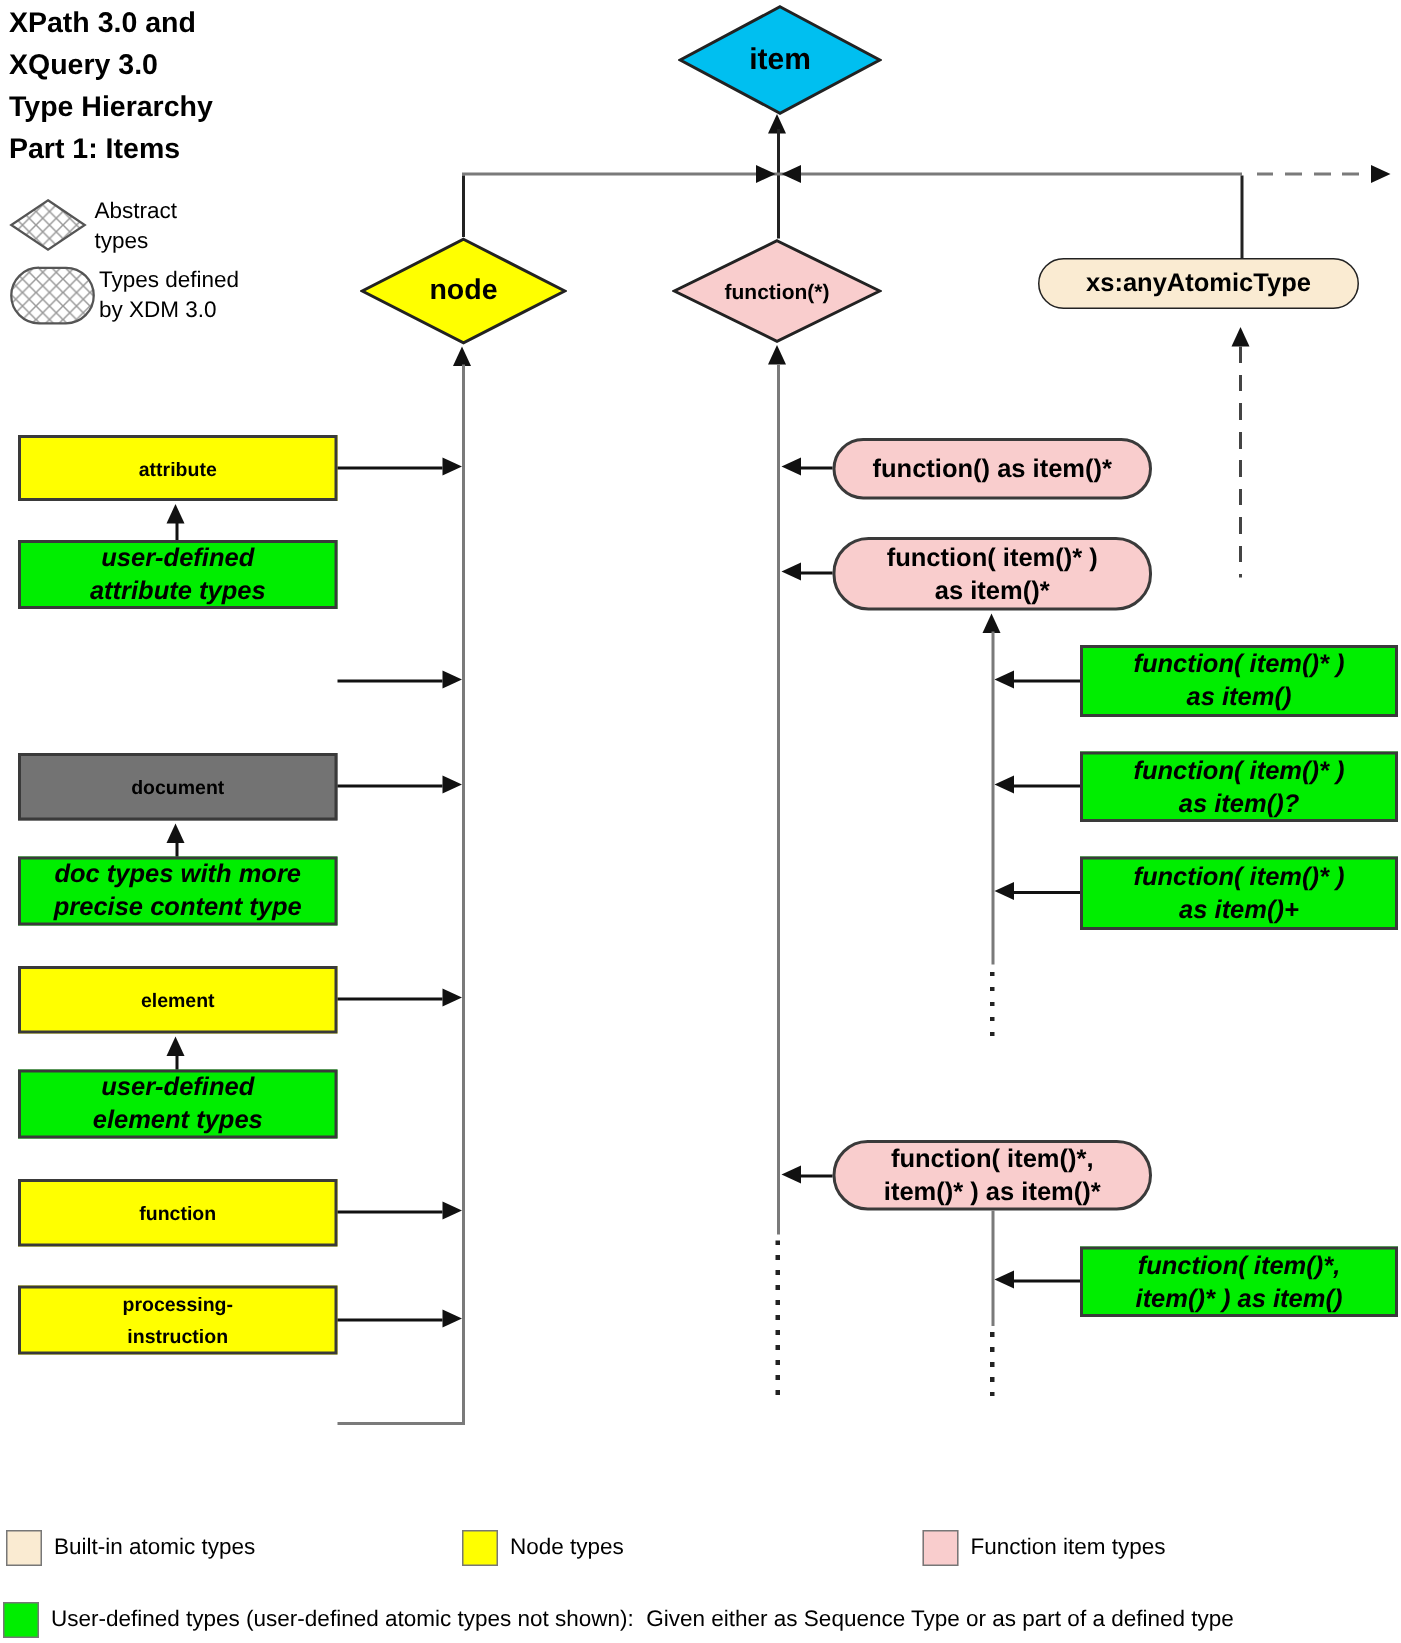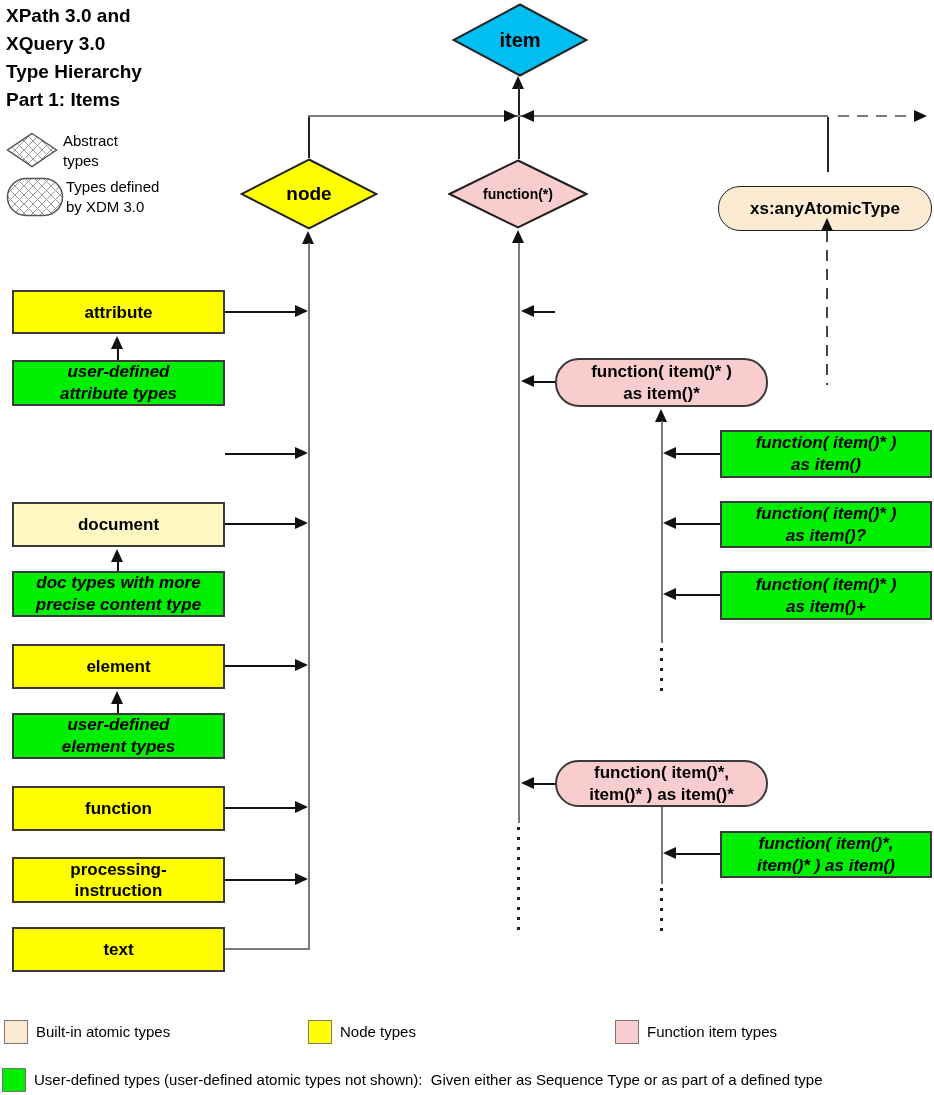--- a/index.html
+++ b/index.html
@@ -1,20 +1,20 @@
 <!DOCTYPE html>
 <html><head>
 <meta charset="utf-8">
 <style>
   html,body{margin:0;padding:0;background:#fff;}
   #canvas{position:relative;width:934px;height:1095px;background:#fff;
           font-family:"Liberation Sans",sans-serif;color:#000;overflow:hidden;}
   .box{position:absolute;display:flex;align-items:center;justify-content:center;
        text-align:center;white-space:pre-line;box-sizing:border-box;}
-  .yellow{border:2px solid #3a3a3a;font-weight:700;font-size:17px;line-height:21px;}
+  .yellow{border:2px solid #3a3a3a;font-weight:700;font-size:13px;line-height:21px;}
   .green{border:2px solid #3a3a3a;font-weight:700;font-style:italic;font-size:17px;line-height:22px;}
   .pill{border:2px solid #3a3a3a;border-radius:24px;font-weight:700;font-size:17px;line-height:22px;}
   .tanpill{border:1.5px solid #222;border-radius:22px;font-weight:700;font-size:17px;}
   .diamond{position:absolute;}
   .dlabel{position:absolute;inset:0;display:flex;align-items:center;justify-content:center;
           font-weight:700;}
   .line{position:absolute;background:#111;}
   .au{position:absolute;width:0;height:0;border-left:6px solid transparent;
       border-right:6px solid transparent;border-bottom:13px solid #111;}
   .al{position:absolute;width:0;height:0;border-top:6px solid transparent;
@@ -81,36 +81,36 @@
     <div class="dlabel" style="font-size:19px">node</div>
   </div>
 
   <div class="diamond" style="left:448px;top:159px;width:140px;height:70px">
     <svg width="140" height="70">
         <polygon points="70,1.5 138.5,35 70,68.5 1.5,35" stroke="#222" stroke-width="2" fill="#F9CDCD"></polygon>
       </svg>
     <div class="dlabel" style="font-size:14px">function(*)</div>
   </div>
 
-  <div class="box tanpill" style="left: 718px; top: 172px; width: 214px; height: 45px; background-color: rgb(250, 235, 210); margin-top: 14px;">xs:anyAtomicType</div>
+  <div class="box tanpill" style="left: 692px; top: 172px; width: 214px; height: 34px; background-color: rgb(250, 235, 210);">xs:anyAtomicType</div>
 
   <div class="box yellow" style="left: 12px; top: 290px; width: 213px; height: 44px; background-color: rgb(255, 255, 0);">attribute</div>
   <div class="box green" style="left: 12px; top: 360px; width: 213px; height: 46px; background-color: rgb(0, 238, 0);">user-defined
 attribute types</div>
-  <div class="box yellow" style="left: 12px; top: 502px; width: 213px; height: 45px; background-color: #fef9c3;">document</div>
+  <div class="box yellow" style="left: 12px; top: 502px; width: 213px; height: 45px; background-color: #737373;">document</div>
   <div class="box green" style="left: 12px; top: 571px; width: 213px; height: 46px; background-color: rgb(0, 238, 0);">doc types with more
 precise content type</div>
   <div class="box yellow" style="left: 12px; top: 644px; width: 213px; height: 45px; background-color: rgb(255, 255, 0);">element</div>
   <div class="box green" style="left: 12px; top: 713px; width: 213px; height: 46px; background-color: rgb(0, 238, 0);">user-defined
 element types</div>
   <div class="box yellow" style="left: 12px; top: 786px; width: 213px; height: 45px; background-color: rgb(255, 255, 0);">function</div>
   <div class="box yellow" style="left: 12px; top: 857px; width: 213px; height: 46px; background-color: rgb(255, 255, 0);">processing-
 instruction</div>
-  <div class="box yellow" style="left: 12px; top: 927px; width: 213px; height: 45px; background-color: rgb(255, 255, 0);">text</div>
 
+  <div class="box pill" style="left: 555px; top: 292px; width: 213px; height: 41px; background-color: rgb(249, 205, 205);">function() as item()*</div>
   <div class="box pill" style="left: 555px; top: 358px; width: 213px; height: 49px; background-color: rgb(249, 205, 205);">function( item()* )
 as item()*</div>
   <div class="box pill" style="left: 555px; top: 760px; width: 213px; height: 47px; background-color: rgb(249, 205, 205);">function( item()*,
 item()* ) as item()*</div>
 
   <div class="box green" style="left: 720px; top: 430px; width: 212px; height: 48px; background-color: rgb(0, 238, 0);">function( item()* )
 as item()</div>
   <div class="box green" style="left: 720px; top: 501px; width: 212px; height: 47px; background-color: rgb(0, 238, 0);">function( item()* )
 as item()?</div>
   <div class="box green" style="left: 720px; top: 571px; width: 212px; height: 49px; background-color: rgb(0, 238, 0);">function( item()* )

